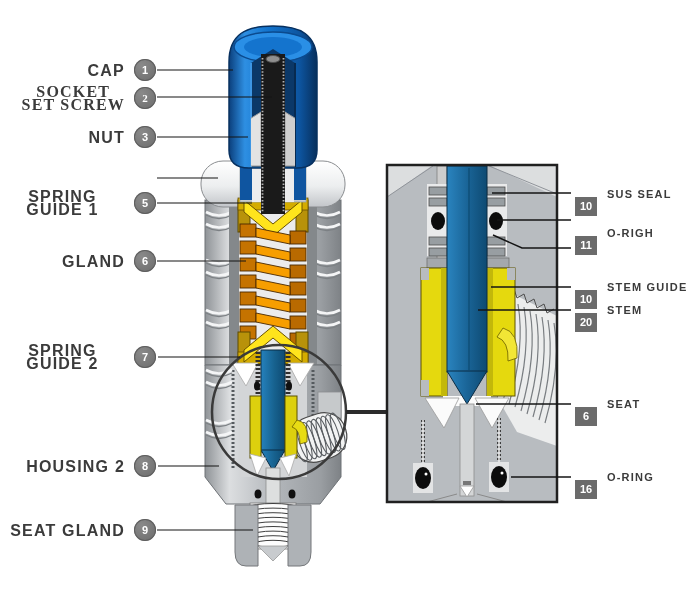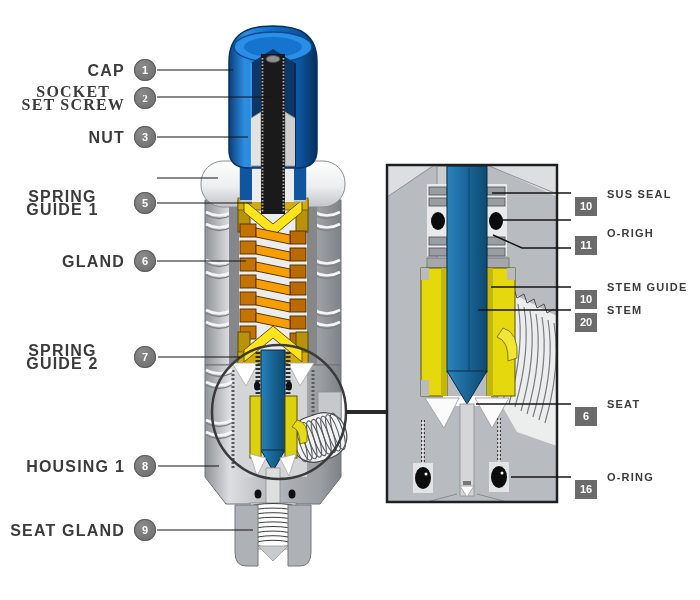--- a/index.html
+++ b/index.html
@@ -342,21 +342,21 @@
 </div>
 <div class="co-l" style="top:250px">
   <span class="lbl">GLAND</span>
   <span class="num-circle">6</span>
 </div>
 <div class="co-l" style="top:346px">
   <span class="lbl">SPRING GUIDE 2</span>
   <span class="num-circle">7</span>
 </div>
 <div class="co-l" style="top:455px">
-  <span class="lbl">HOUSING 1</span>
+  <span class="lbl">HOUSING 2</span>
   <span class="num-circle">8</span>
 </div>
 <div class="co-l" style="top:519px">
   <span class="lbl">SEAT GLAND</span>
   <span class="num-circle">9</span>
 </div>
 
 <div class="co-r" style="top:184px">
   <span class="num-badge">10</span>
   <span class="lbl-r">SUS SEAL</span>

